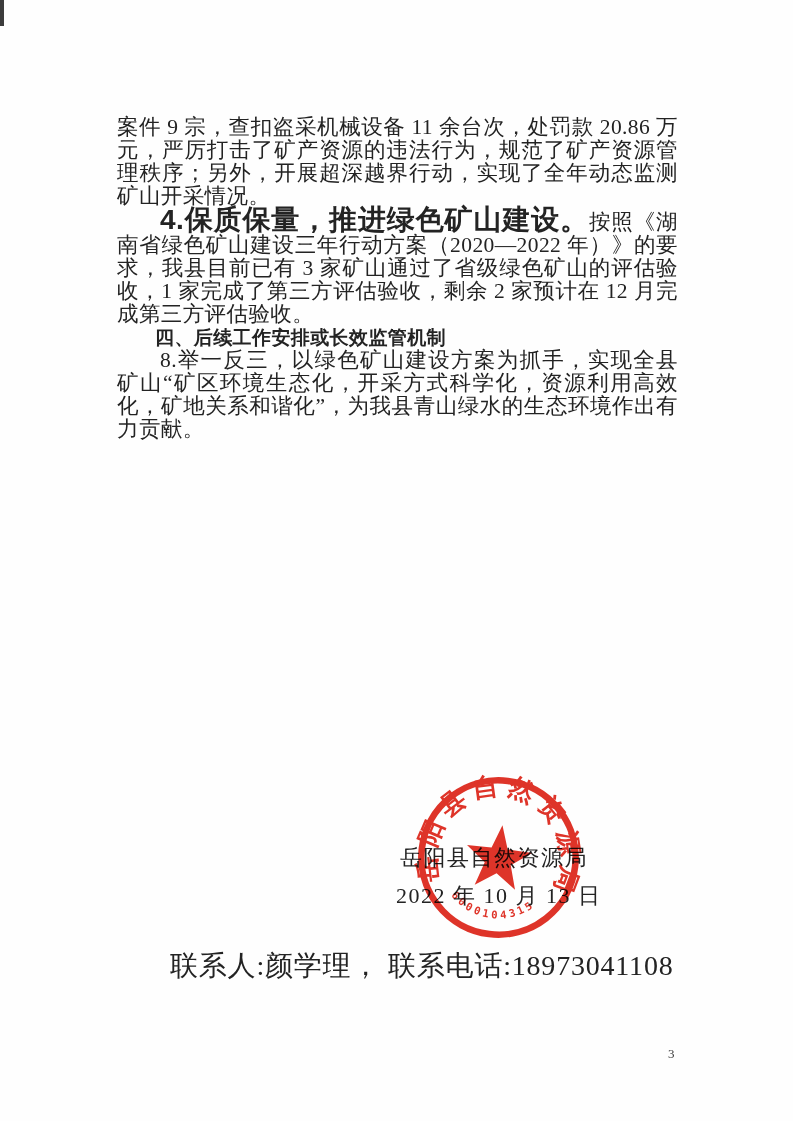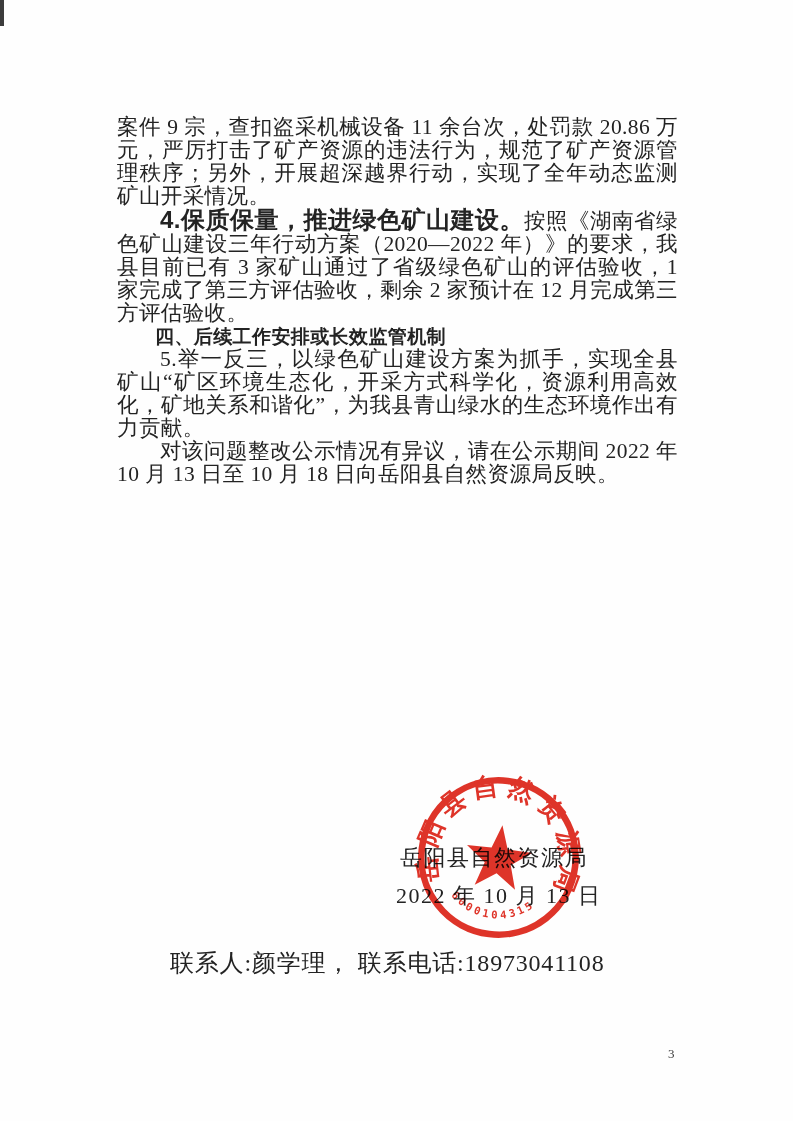--- a/index.html
+++ b/index.html
@@ -26,38 +26,38 @@
     margin: 0;
     font-size: 21.5px;
     line-height: 23px;
     letter-spacing: 0.4px;
     text-align: justify;
   }
   p.indent { text-indent: 2em; }
   .bold-lead {
     font-family: "Liberation Sans", "DejaVu Sans", sans-serif;
     font-weight: bold;
-    font-size: 24px;
+    font-size: 28px;
   }
   p.heading {
     font-family: Liberation Serif, serif;
     font-weight: bold;
     font-size: 19px;
   }
   .sig-org {
     position: absolute; left: 400px; top: 843px;
     font-size: 22px; letter-spacing: 1.5px; white-space: nowrap;
   }
   .sig-date {
     position: absolute; left: 396px; top: 881px;
     font-size: 22px; letter-spacing: 1.5px; white-space: nowrap;
   }
   .contact {
     position: absolute; left: 170px; top: 947px;
-    font-size: 24px; letter-spacing: 0.8px; white-space: nowrap;
+    font-size: 28px; letter-spacing: 0.8px; white-space: nowrap;
   }
   .page-number {
     position: absolute; left: 668px; top: 1046px;
     font-size: 13px; color: #3a3a3a;
   }
   .seal {
     position: absolute; left: 397px; top: 756px;
     width: 203px; height: 203px;
     mix-blend-mode: multiply;
     opacity: 0.93;
@@ -80,23 +80,22 @@
   <div class="scan-artifact"></div>
 
   <div class="content">
     <p class="para">案件 9 宗，查扣盗采机械设备 11 余台次，处罚款 20.86 万元，严厉打击了矿产资源的违法行为，规范了矿产资源管理秩序；另外，开展超深越界行动，实现了全年动态监测矿山开采情况。</p>
 
     <p class="para indent"><span class="bold-lead">4.保质保量，推进绿色矿山建设。</span><span>按照《湖南省绿色矿山建设三年行动方案（2020—2022 年）》的要求，我县目前已有 3 家矿山通过了省级绿色矿山的评估验收，1 家完成了第三方评估验收，剩余 2 家预计在 12 月完成第三方评估验收。</span></p>
 
     <p class="para indent heading">四、后续工作安排或长效监管机制</p>
 
 
-    <p class="para indent">5.举一反三，以绿色矿山建设方案为抓手，实现全县矿山“矿区环境生态化，开采方式科学化，资源利用高效化，矿地关系和谐化”，为我县青山绿水的生态环境作出有力贡献。</p>
+    <p class="para indent">8.举一反三，以绿色矿山建设方案为抓手，实现全县矿山“矿区环境生态化，开采方式科学化，资源利用高效化，矿地关系和谐化”，为我县青山绿水的生态环境作出有力贡献。</p>
 
-    <p class="para indent">对该问题整改公示情况有异议，请在公示期间 2022 年 10 月 13 日至 10 月 18 日向岳阳县自然资源局反映。</p>
   </div>
 
   <div class="sig-org">岳阳县自然资源局</div>
   <div class="sig-date">2022 年 10 月 13 日</div>
 
   <div class="contact">联系人:颜学理， 联系电话:18973041108</div>
 
   <div class="seal">
     <svg viewBox="0 0 200 200">
       <g transform="rotate(7 100 100)">

